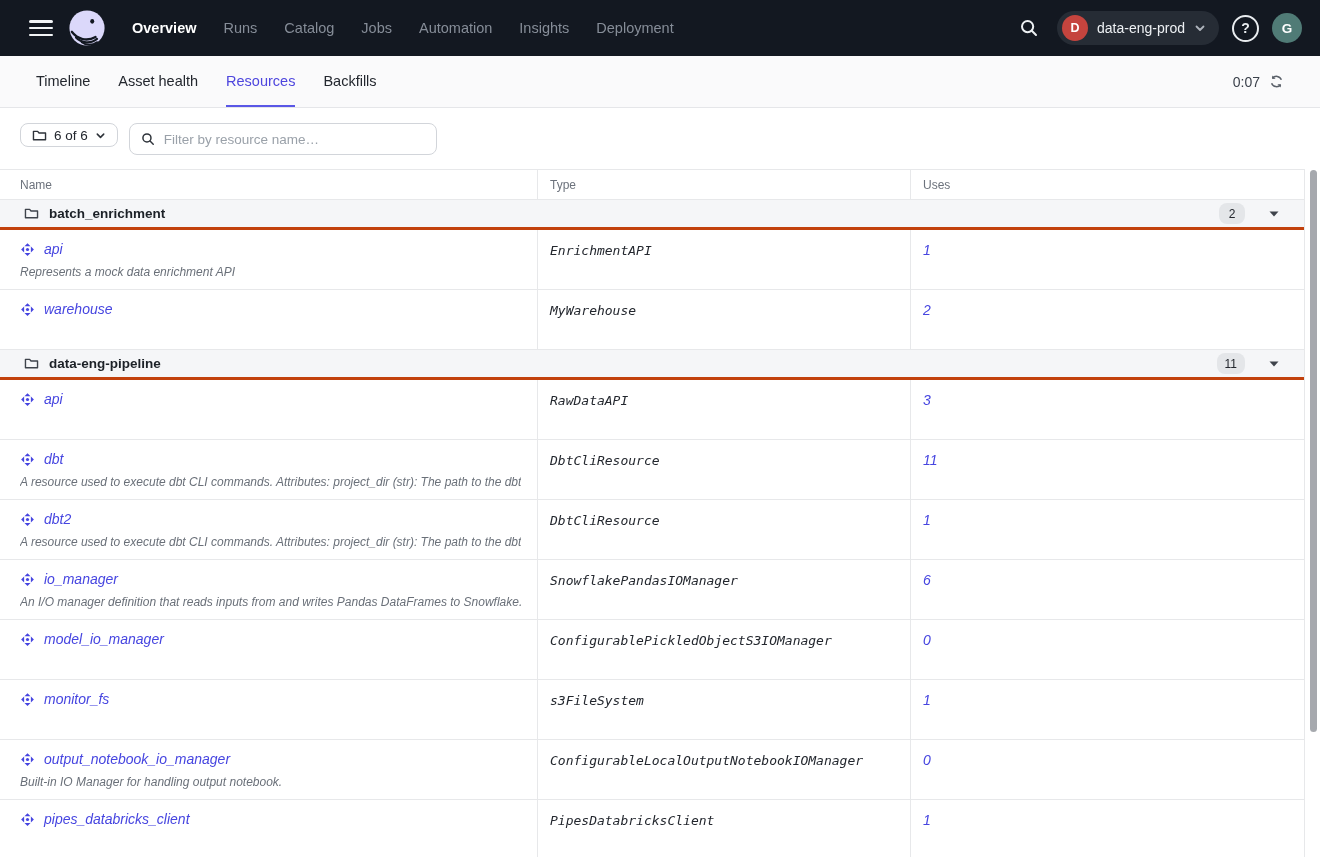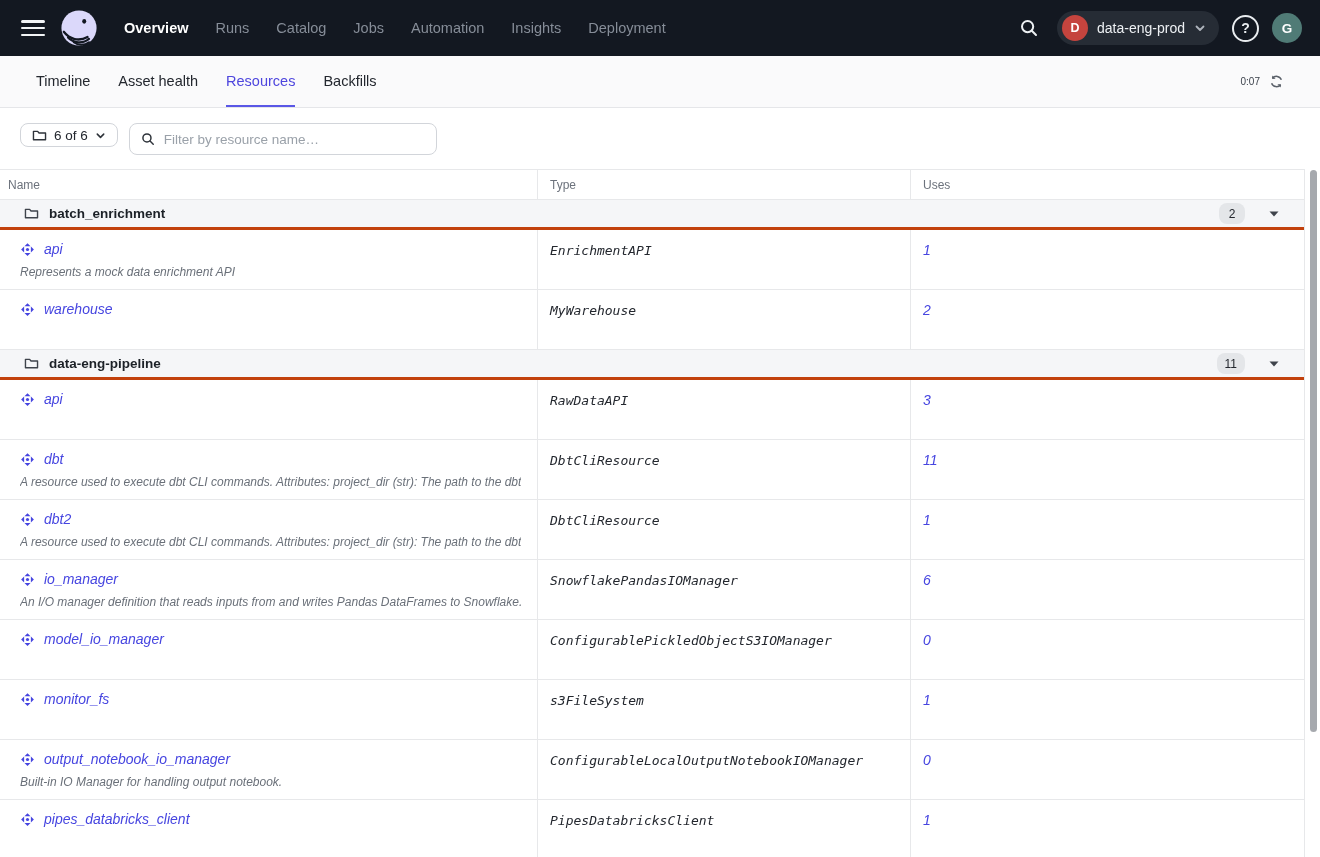--- a/index.html
+++ b/index.html
@@ -7,21 +7,21 @@
   body {
     width:1320px; height:857px; overflow:hidden; position:relative;
     background:#ffffff; font-family:"Liberation Sans", sans-serif;
     -webkit-font-smoothing:antialiased;
   }
   a { text-decoration:none; }
 
   
   .navbar {
     height:56px; background:#131821; display:flex; align-items:center;
-    padding:0 18px 0 20px;
+    padding:0 18px 0 28px;
   }
   .menu-btn { width:26px; height:20px; display:flex; flex-direction:column; justify-content:space-between; padding:2px 1px; cursor:pointer; }
   .menu-btn span { display:block; height:2.5px; background:#F2F4F6; border-radius:2px; }
   .logo { width:38px; height:38px; margin:0 14px 0 14px; }
   .nav-items { display:flex; align-items:center; gap:27px; margin-left:12px; }
   .nav-item { font-size:14.5px; color:#868D98; cursor:pointer; }
   .nav-item.active { color:#ffffff; font-weight:700; }
   .nav-right { margin-left:auto; display:flex; align-items:center; gap:13px; }
   .nav-search { width:30px; height:30px; display:flex; align-items:center; justify-content:center; cursor:pointer; }
   .ws-pill {
@@ -38,41 +38,41 @@
 
   
   .tabbar {
     height:52px; background:#FAFAFB; border-bottom:1px solid #E5E6E9;
     display:flex; align-items:stretch; padding:0 36px; gap:28px;
   }
   .tab { display:flex; align-items:center; font-size:14.5px; color:#23272E;
     border-bottom:2px solid transparent; cursor:pointer; }
   .tab.active { color:#4E46DE; border-bottom-color:#5A57E6; }
   .tab-right { margin-left:auto; display:flex; align-items:center; gap:9px; }
-  .timer { font-size:10px; color:#3B414B; }
+  .timer { font-size:14px; color:#3B414B; }
   .refresh { cursor:pointer; display:flex; align-items:center; }
 
   
   .filterbar { padding:15px 20px 14px 20px; display:flex; gap:11px; background:#fff; }
   .scope-btn {
     height:24px; border:1px solid #D2D5DA; border-radius:8px; background:#fff;
     display:flex; align-items:center; gap:7px; padding:0 11px; font-size:13.5px; color:#23272E; cursor:pointer;
   }
   .search-box {
     width:308px; height:32px; border:1px solid #D2D5DA; border-radius:8px; background:#fff;
     display:flex; align-items:center; gap:7px; padding:0 11px;
   }
   .search-box input { border:none; outline:none; flex:1; font-size:13.5px; color:#23272E;
     font-family:"Liberation Sans", sans-serif; background:transparent; }
   .search-box input::placeholder { color:#9AA1A9; }
 
   
   .res-table { width:1305px; border-top:1px solid #E7E8EA; border-right:1px solid #E7E8EA; }
   .thead { display:grid; grid-template-columns:537px 373px 395px; height:30px; border-bottom:1px solid #E7E8EA; }
-  .th { display:flex; align-items:center; padding-left:8px; font-size:12px; color:#6C727C; }
+  .th { display:flex; align-items:center; padding-left:20px; font-size:12px; color:#6C727C; }
   .th.sub { border-left:1px solid #E7E8EA; padding-left:12px; }
 
   .group-row { height:30px; background:#F5F6F8; border-bottom:3px solid #c2410c;
     display:flex; align-items:center; padding:0 24px; gap:10px; cursor:pointer; }
   .group-name { font-size:13.5px; font-weight:700; color:#1C2127; }
   .badge { margin-left:auto; background:#E4E6E9; border-radius:8px; min-width:26px; height:21px;
     padding:0 8px; display:flex; align-items:center; justify-content:center; font-size:12px; color:#23272E; }
   .group-chevron { margin-left:13px; display:flex; align-items:center; cursor:pointer; }
 
   .res-row { display:grid; grid-template-columns:537px 373px 395px; height:60px; border-bottom:1px solid #E7E8EA; background:#fff; }

